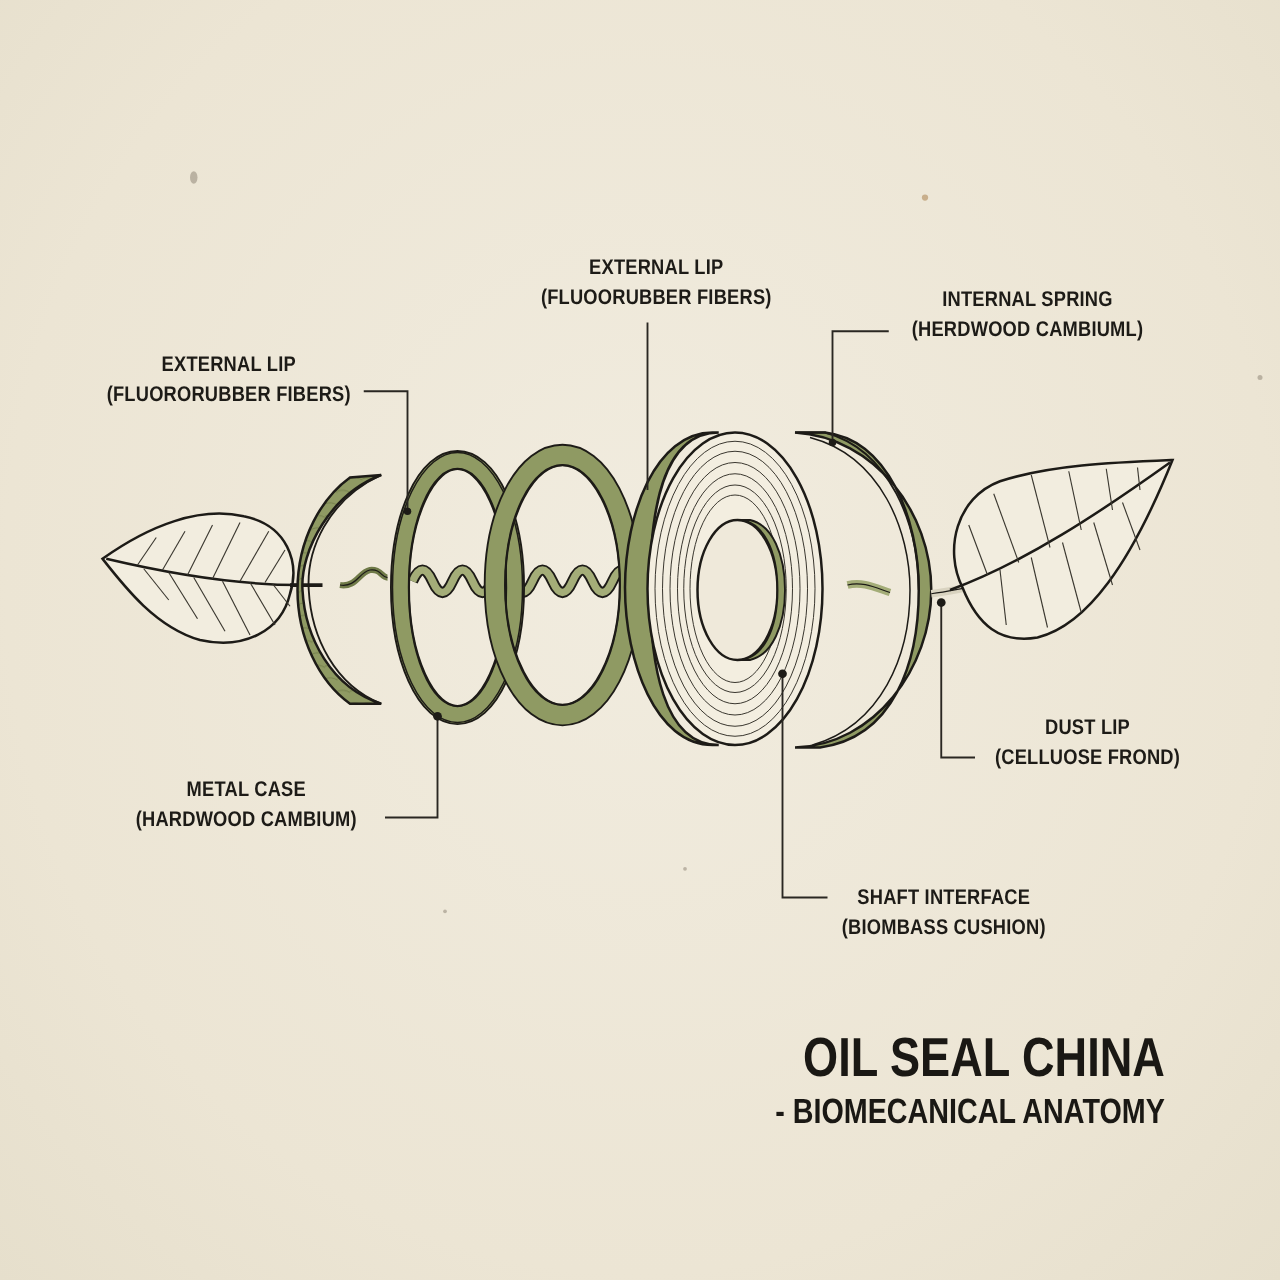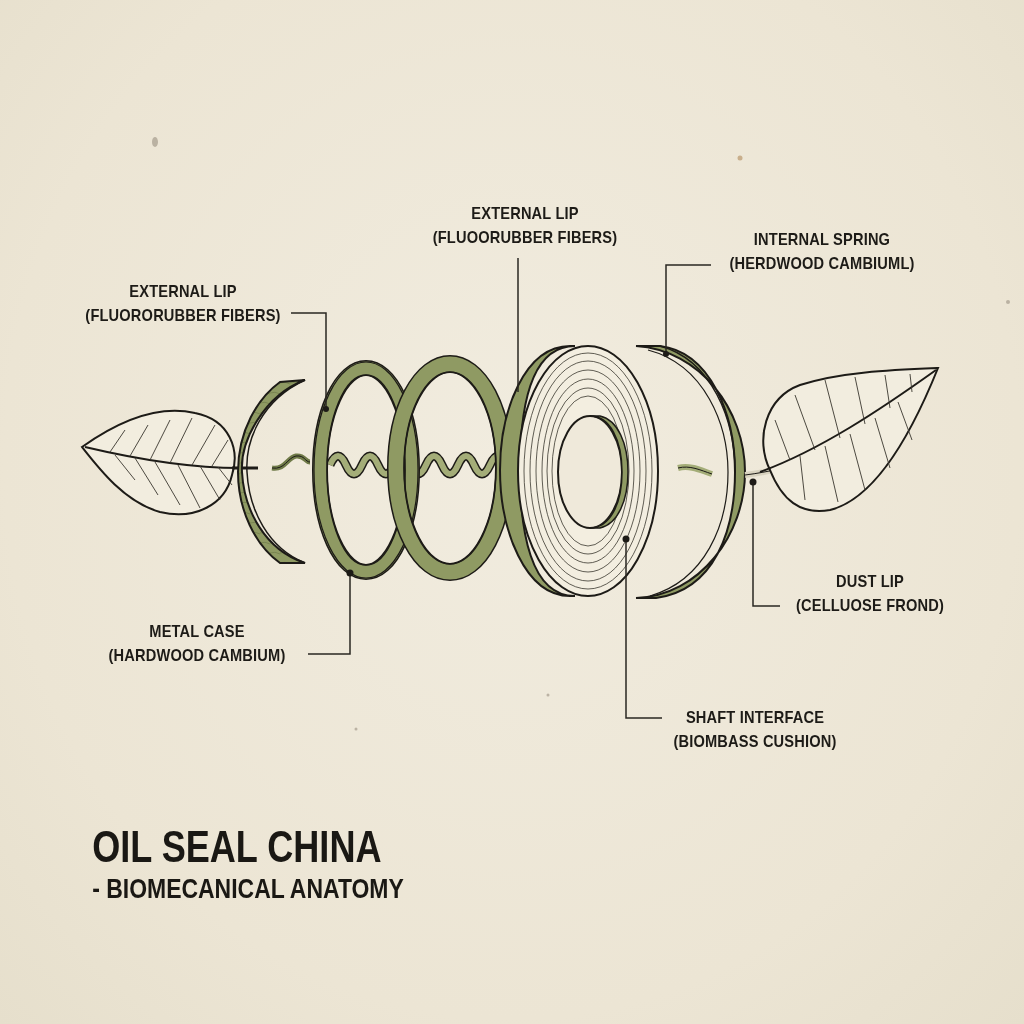--- a/index.html
+++ b/index.html
@@ -23,21 +23,21 @@
     line-height: 24px;
     text-align: center;
     letter-spacing: 0.2px;
     transform: scaleX(0.86);
     white-space: nowrap;
   }
   .label span { display: block; }
   .title {
     position: absolute;
     left: 0; width: 1024px;
-    text-align: left;
+    text-align: right;
     color: #1a1814;
     font-weight: bold;
     white-space: nowrap;
   }
   .title .main { display:block; font-size: 44px; line-height: 50px; transform: scaleX(0.82); }
   .title .sub  { display:block; font-size: 28px; line-height: 34px; transform: scaleX(0.82); }
 </style>
 </head>
 <body>
 

